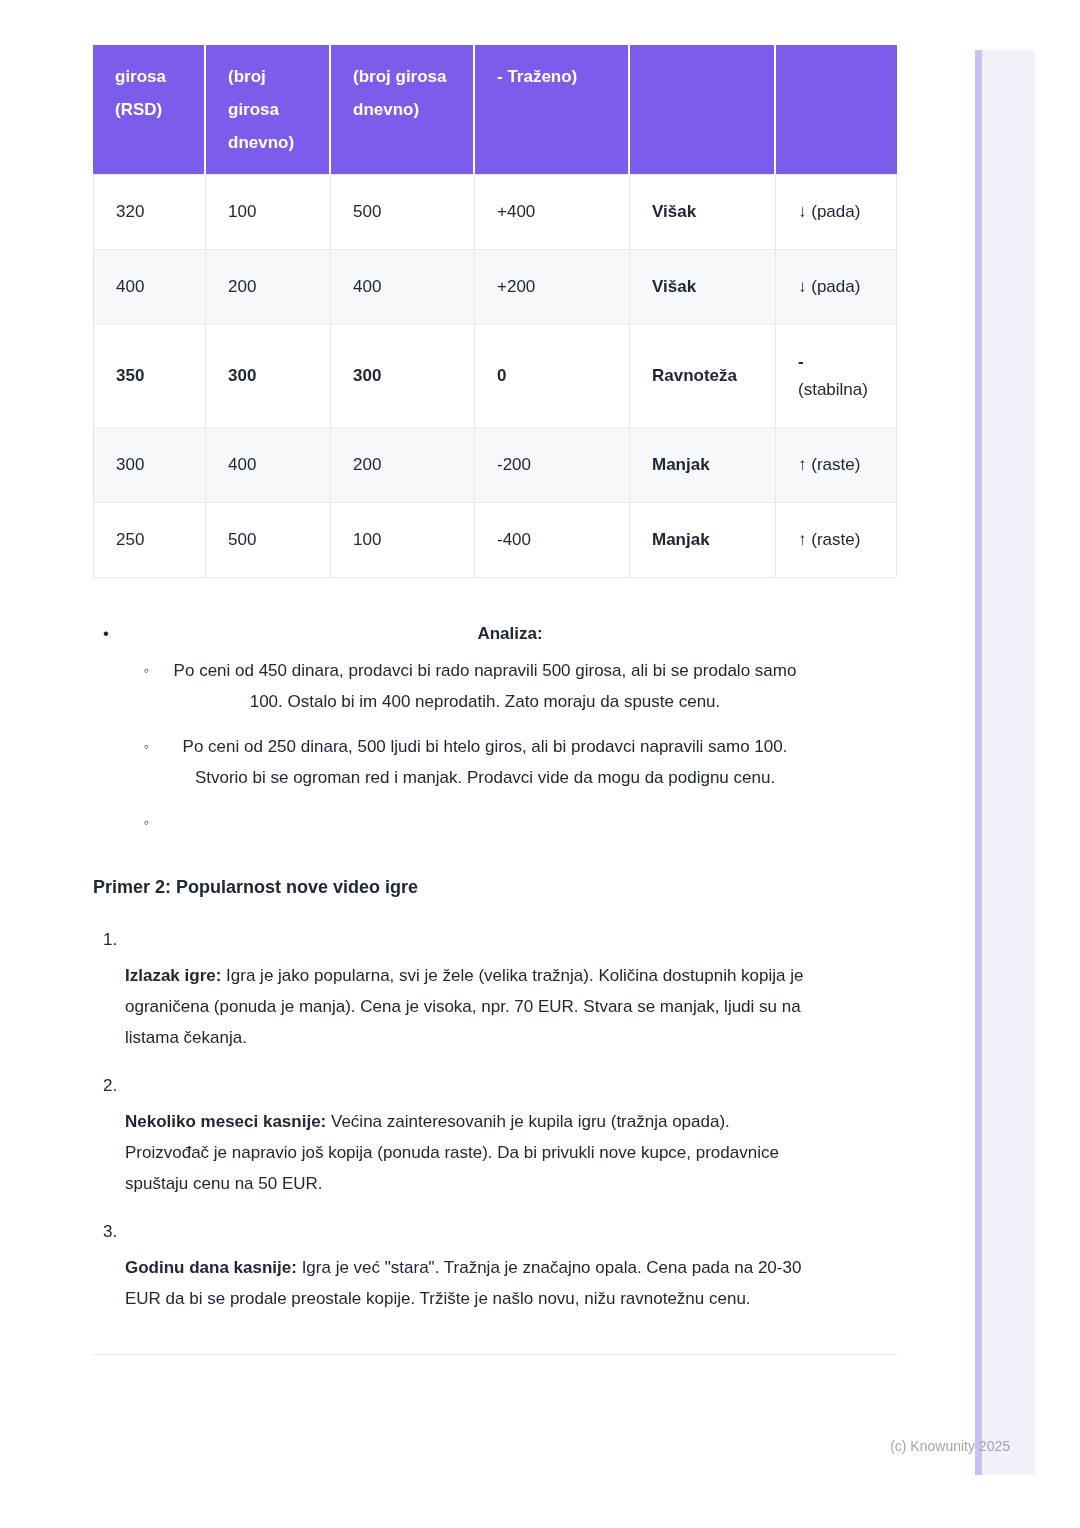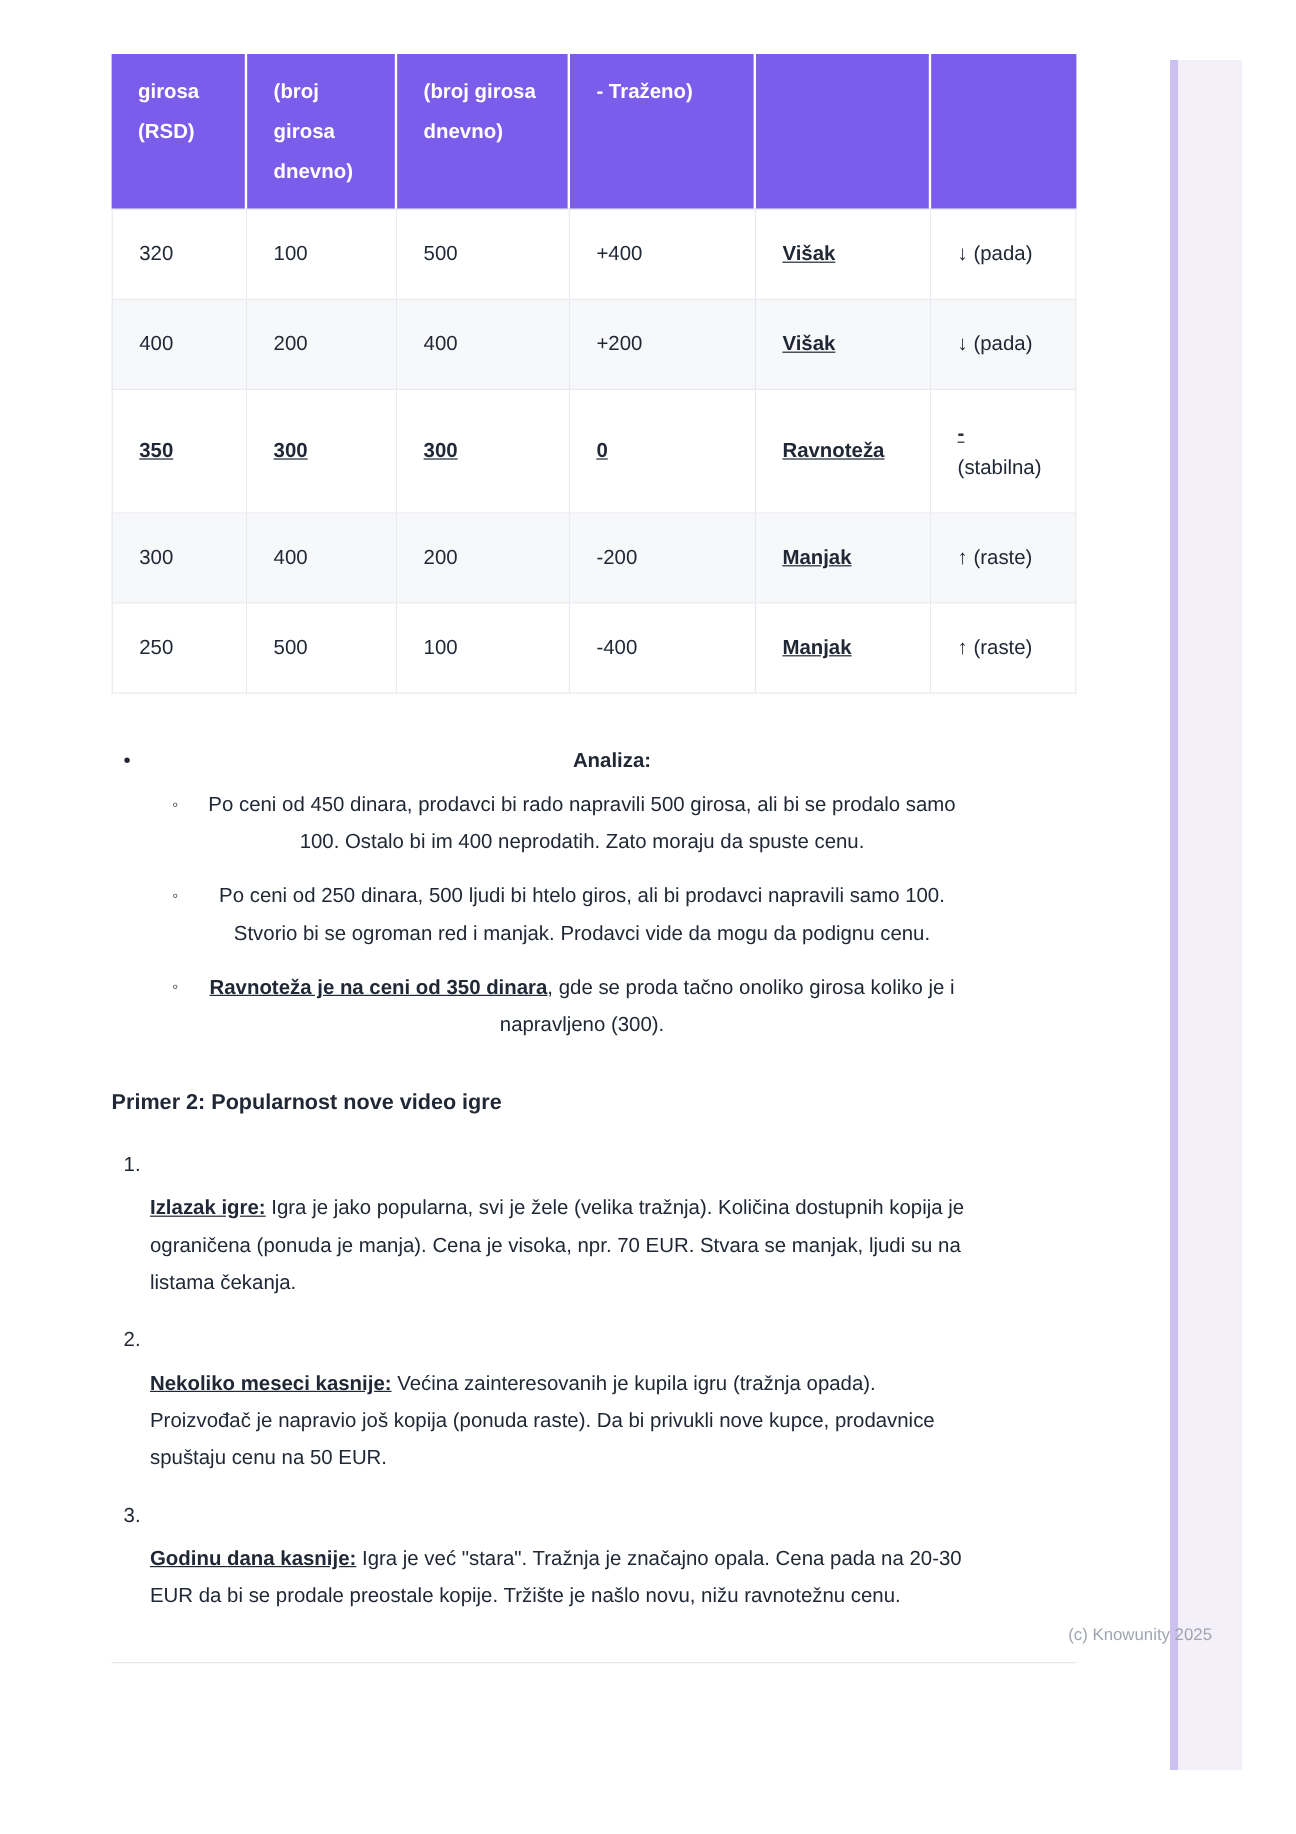--- a/index.html
+++ b/index.html
@@ -38,21 +38,21 @@
   thead th:last-child{border-right:none;}
   tbody td{
     font-size:17px;line-height:28px;vertical-align:middle;
     padding:23px 12px 23px 22px;background:#ffffff;
     border-bottom:1px solid var(--border);
     border-right:1px solid var(--border);
   }
   tbody td:first-child{border-left:1px solid var(--border);}
   tbody tr:first-child td{border-top:1px solid var(--border);}
   tbody tr.striped td{background:var(--stripe);}
-  .bold{font-weight:700;text-decoration:underline;}
+  .bold{font-weight:700;}
   td .cell-line{display:block;}
 
   
   .analysis{margin-top:40px;}
   .l1-row{display:flex;padding-left:10px;}
   .marker1{width:20px;font-size:17px;line-height:31px;}
   .l1-body{flex:1;text-align:center;}
   .l1-title{font-weight:700;font-size:17px;line-height:31px;}
   .list-l2{margin-left:12px;margin-top:6px;}
   .l2-item{display:flex;margin-bottom:14px;}
@@ -61,21 +61,21 @@
 
   .primer-title{margin-top:22px;font-weight:700;font-size:18px;line-height:26px;}
   .num-list{margin-top:24px;padding-left:10px;}
   .num-item{display:flex;margin-bottom:17px;}
   .num-item .num{width:22px;font-size:17px;line-height:31px;}
   .num-item p{font-size:17px;line-height:31px;max-width:688px;margin-top:36px;}
 
   .divider{margin-top:40px;border-top:1px solid #e5e7eb;width:804px;}
   .big-heading{margin-top:37px;font-size:29px;font-weight:700;color:var(--heading-purple);line-height:34px;}
 
-  .copyright{position:absolute;top:1354px;right:70px;font-size:14px;color:var(--muted);z-index:3;}
+  .copyright{position:absolute;top:1438px;right:70px;font-size:14px;color:var(--muted);z-index:3;}
 </style>
 </head>
 <body>
 
 <div class="edge-band">
   <div class="edge-band-line"></div>
   <div class="edge-band-fill"></div>
 </div>
 
 <div class="content">
@@ -155,21 +155,20 @@
           <div class="l2-item">
             <span class="marker2">◦</span>
             <p><span class="bold"></span><span>Po ceni od 450 dinara, prodavci bi rado napravili 500 girosa, ali bi se prodalo samo 100. Ostalo bi im 400 neprodatih. Zato moraju da spuste cenu.</span></p>
           </div>
           <div class="l2-item">
             <span class="marker2">◦</span>
             <p><span class="bold"></span><span>Po ceni od 250 dinara, 500 ljudi bi htelo giros, ali bi prodavci napravili samo 100. Stvorio bi se ogroman red i manjak. Prodavci vide da mogu da podignu cenu.</span></p>
           </div>
           <div class="l2-item">
             <span class="marker2">◦</span>
-            <p><span class="bold">Ravnoteža je na ceni od 350 dinara</span><span>, gde se proda tačno onoliko girosa koliko je i napravljeno (300).</span></p>
           </div>
         </div>
       </div>
     </div>
   </div>
 
   <p class="primer-title">Primer 2: Popularnost nove video igre</p>
 
   <div class="num-list">
     <div class="num-item">

